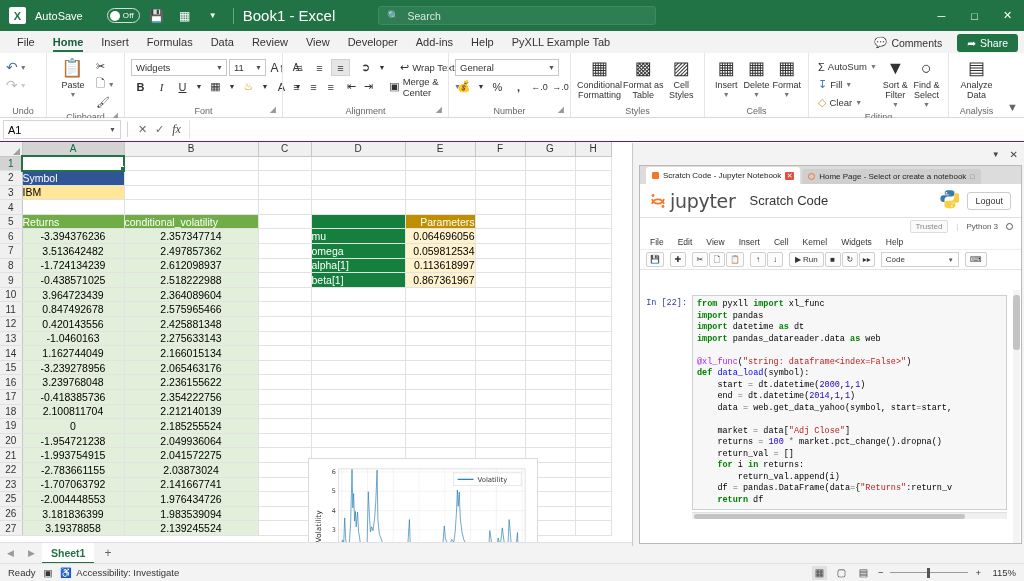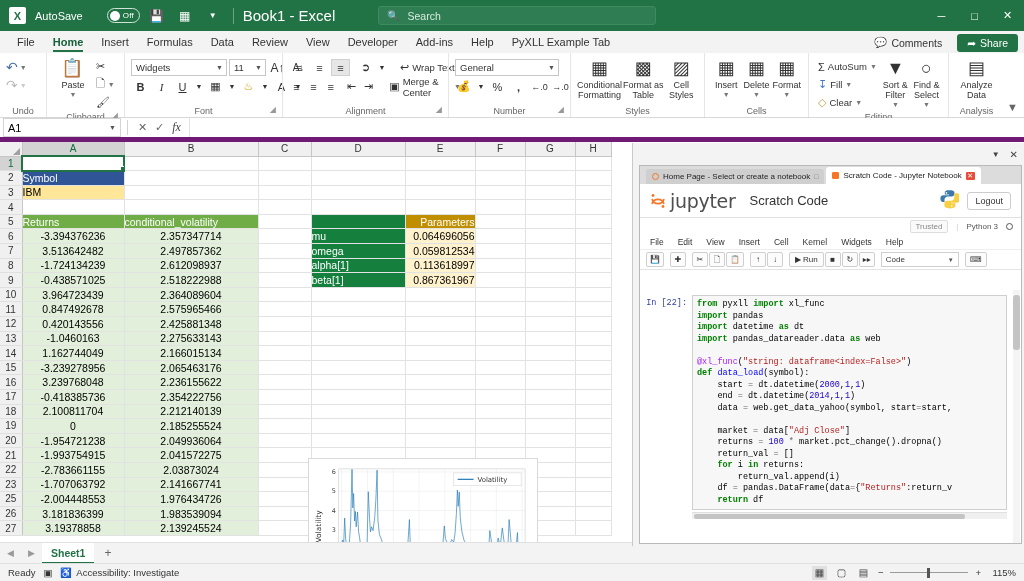--- a/index.html
+++ b/index.html
@@ -112,21 +112,21 @@
   .numfmt {
     width: 104px; height: 17px; border: 1px solid #c7c7c7; background: #fff;
     font-size: 9.5px; padding: 0 12px 0 4px; display: flex; align-items: center;
     position: relative;
   }
   .ribbon-collapse { position: absolute; right: 6px; bottom: 4px; font-size: 11px; color: #666; }
 
   
   .formulabar {
     position: absolute; top: 118px; left: 0; width: 1024px; height: 24px;
-    background: #fff; border-bottom: 5px solid #701a75;
+    background: #fff; border-bottom: 1px solid #701a75;
     display: flex; align-items: center; font-size: 11px;
   }
   .namebox {
     width: 118px; height: 19px; margin-left: 3px; border: 1px solid #d4d4d4;
     background: #fff; display: flex; align-items: center; padding: 0 4px;
     font-size: 11px; position: relative;
   }
   .namebox .cv { position: absolute; right: 4px; font-size: 7px; color: #555; }
   .fb-sep { width: 1px; height: 15px; background: #d4d4d4; margin: 0 6px; }
   .fb-ic { width: 17px; text-align: center; font-size: 11px; color: #666; }
@@ -963,29 +963,29 @@
 
   <div class="jpane">
     <div class="jpane-head">
       <span style="font-size:8px">▼</span>
       <span style="font-size:10px">✕</span>
     </div>
 
     <div class="jframe">
 
       <div class="jtabs">
+        <div class="jtab active">
+          <span class="favi orange"></span>
+          <span>Scratch Code - Jupyter Notebook</span>
+          <span class="xmark red">✕</span>
+        </div>
         <div class="jtab">
           <span class="favi"></span>
           <span>Home Page - Select or create a notebook</span>
           <span class="xmark">□</span>
-        </div>
-        <div class="jtab active">
-          <span class="favi orange"></span>
-          <span>Scratch Code - Jupyter Notebook</span>
-          <span class="xmark red">✕</span>
         </div>
       </div>
 
       <div class="jheader">
         <div class="jlogo-mark">
           <svg viewBox="0 0 16 16" width="16" height="16">
             <circle cx="3" cy="2.5" r="1.4" fill="#f37726"></circle>
             <circle cx="13" cy="13.5" r="1.4" fill="#f37726"></circle>
             <path d="M2 6 A6.2 6.2 0 0 0 14 6" fill="none" stroke="#f37726" stroke-width="1.6"></path>
             <path d="M2 11 A6.2 6.2 0 0 1 14 11" fill="none" stroke="#f37726" stroke-width="1.6"></path>

